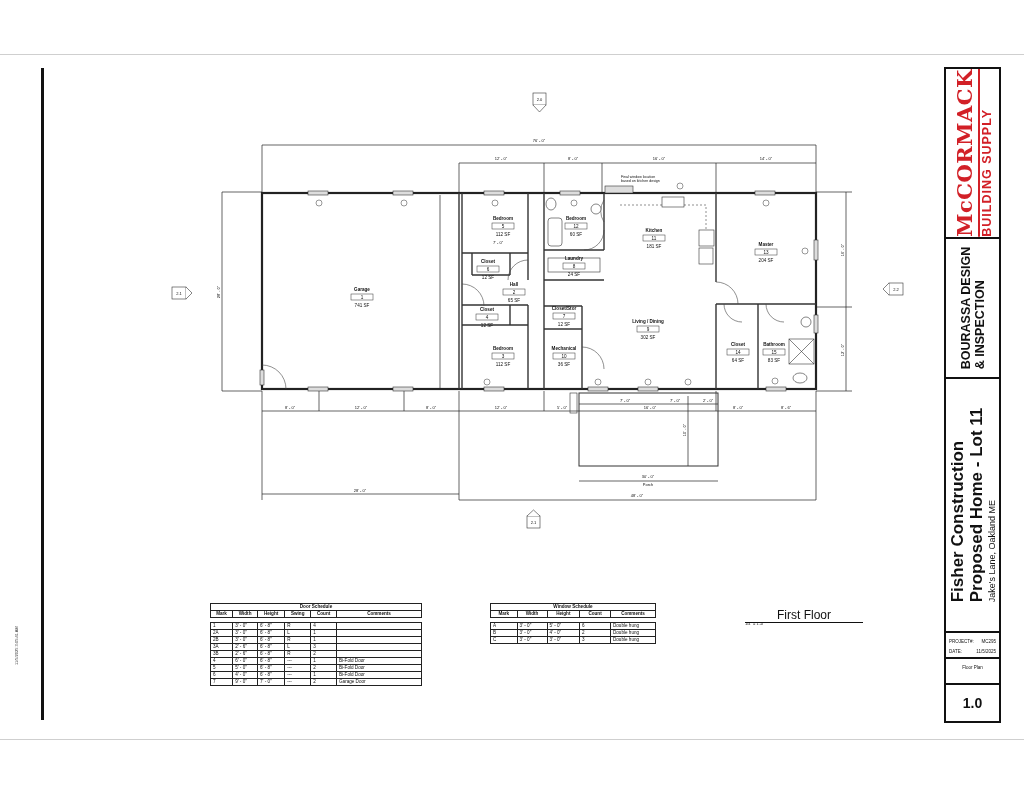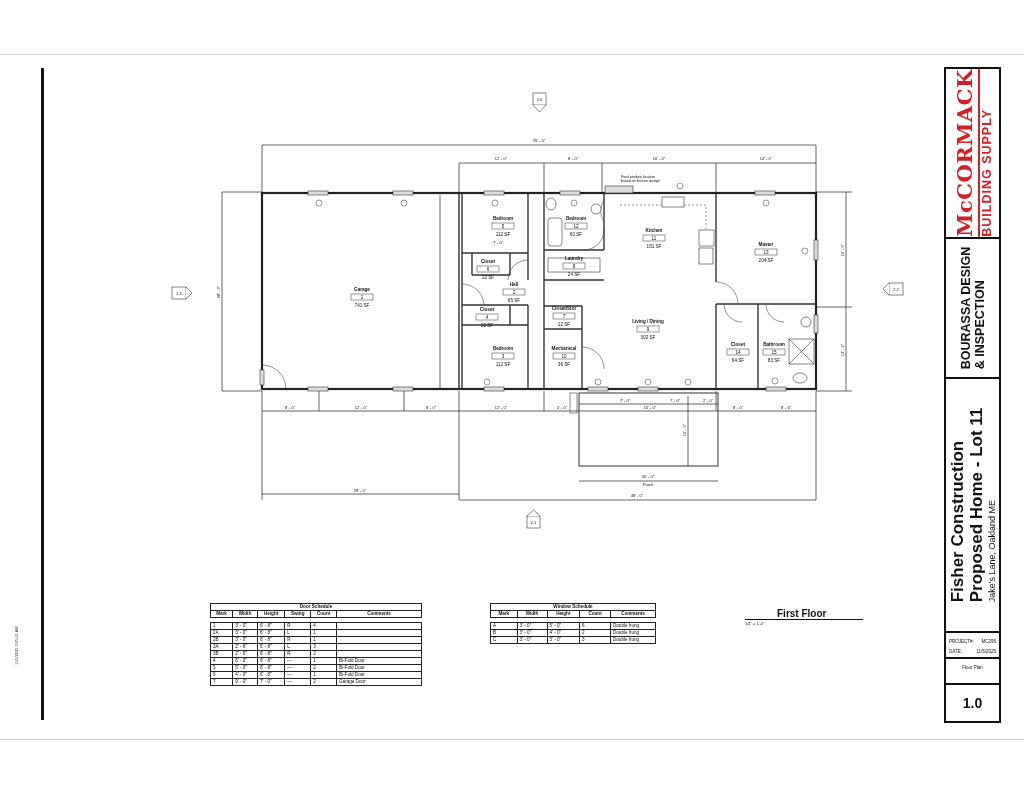--- a/index.html
+++ b/index.html
@@ -21,21 +21,21 @@
   .sheetname{font-size:4.5px;text-align:center;padding-top:6px;}
   .sheetno{font-weight:bold;font-size:14px;text-align:center;line-height:36px;}
   
   svg text{font-family:"Liberation Sans",sans-serif;}
   
   table.sched{position:absolute;border-collapse:collapse;font-size:4.6px;}
   table.sched td,table.sched th{border:1px solid #222;padding:0 2px;height:6px;line-height:6px;text-align:left;font-weight:normal;white-space:nowrap;}
   table.sched .title{text-align:center;font-weight:bold;}
   table.sched th{text-align:center;font-weight:bold;}
   table.sched tr.gap td{border-left:none;border-right:none;height:4px;}
-  .floortitle{position:absolute;left:745px;top:608px;font-weight:bold;font-size:10px;width:86px;border-bottom:1px solid #111;padding-left:32px;}
+  .floortitle{position:absolute;left:745px;top:608px;font-weight:normal;font-size:12px;width:86px;border-bottom:1px solid #111;padding-left:32px;}
   .floorscale{position:absolute;left:745px;top:621px;font-size:4px;}
 </style>
 </head>
 <body>
 
 <div class="sheet"></div>
 <div class="leftbar"></div>
 <div class="sideprint">11/5/2025 3:05:41 AM</div>
 
 <svg style="position:absolute;left:0;top:0" width="940" height="560" viewBox="0 0 940 560">

